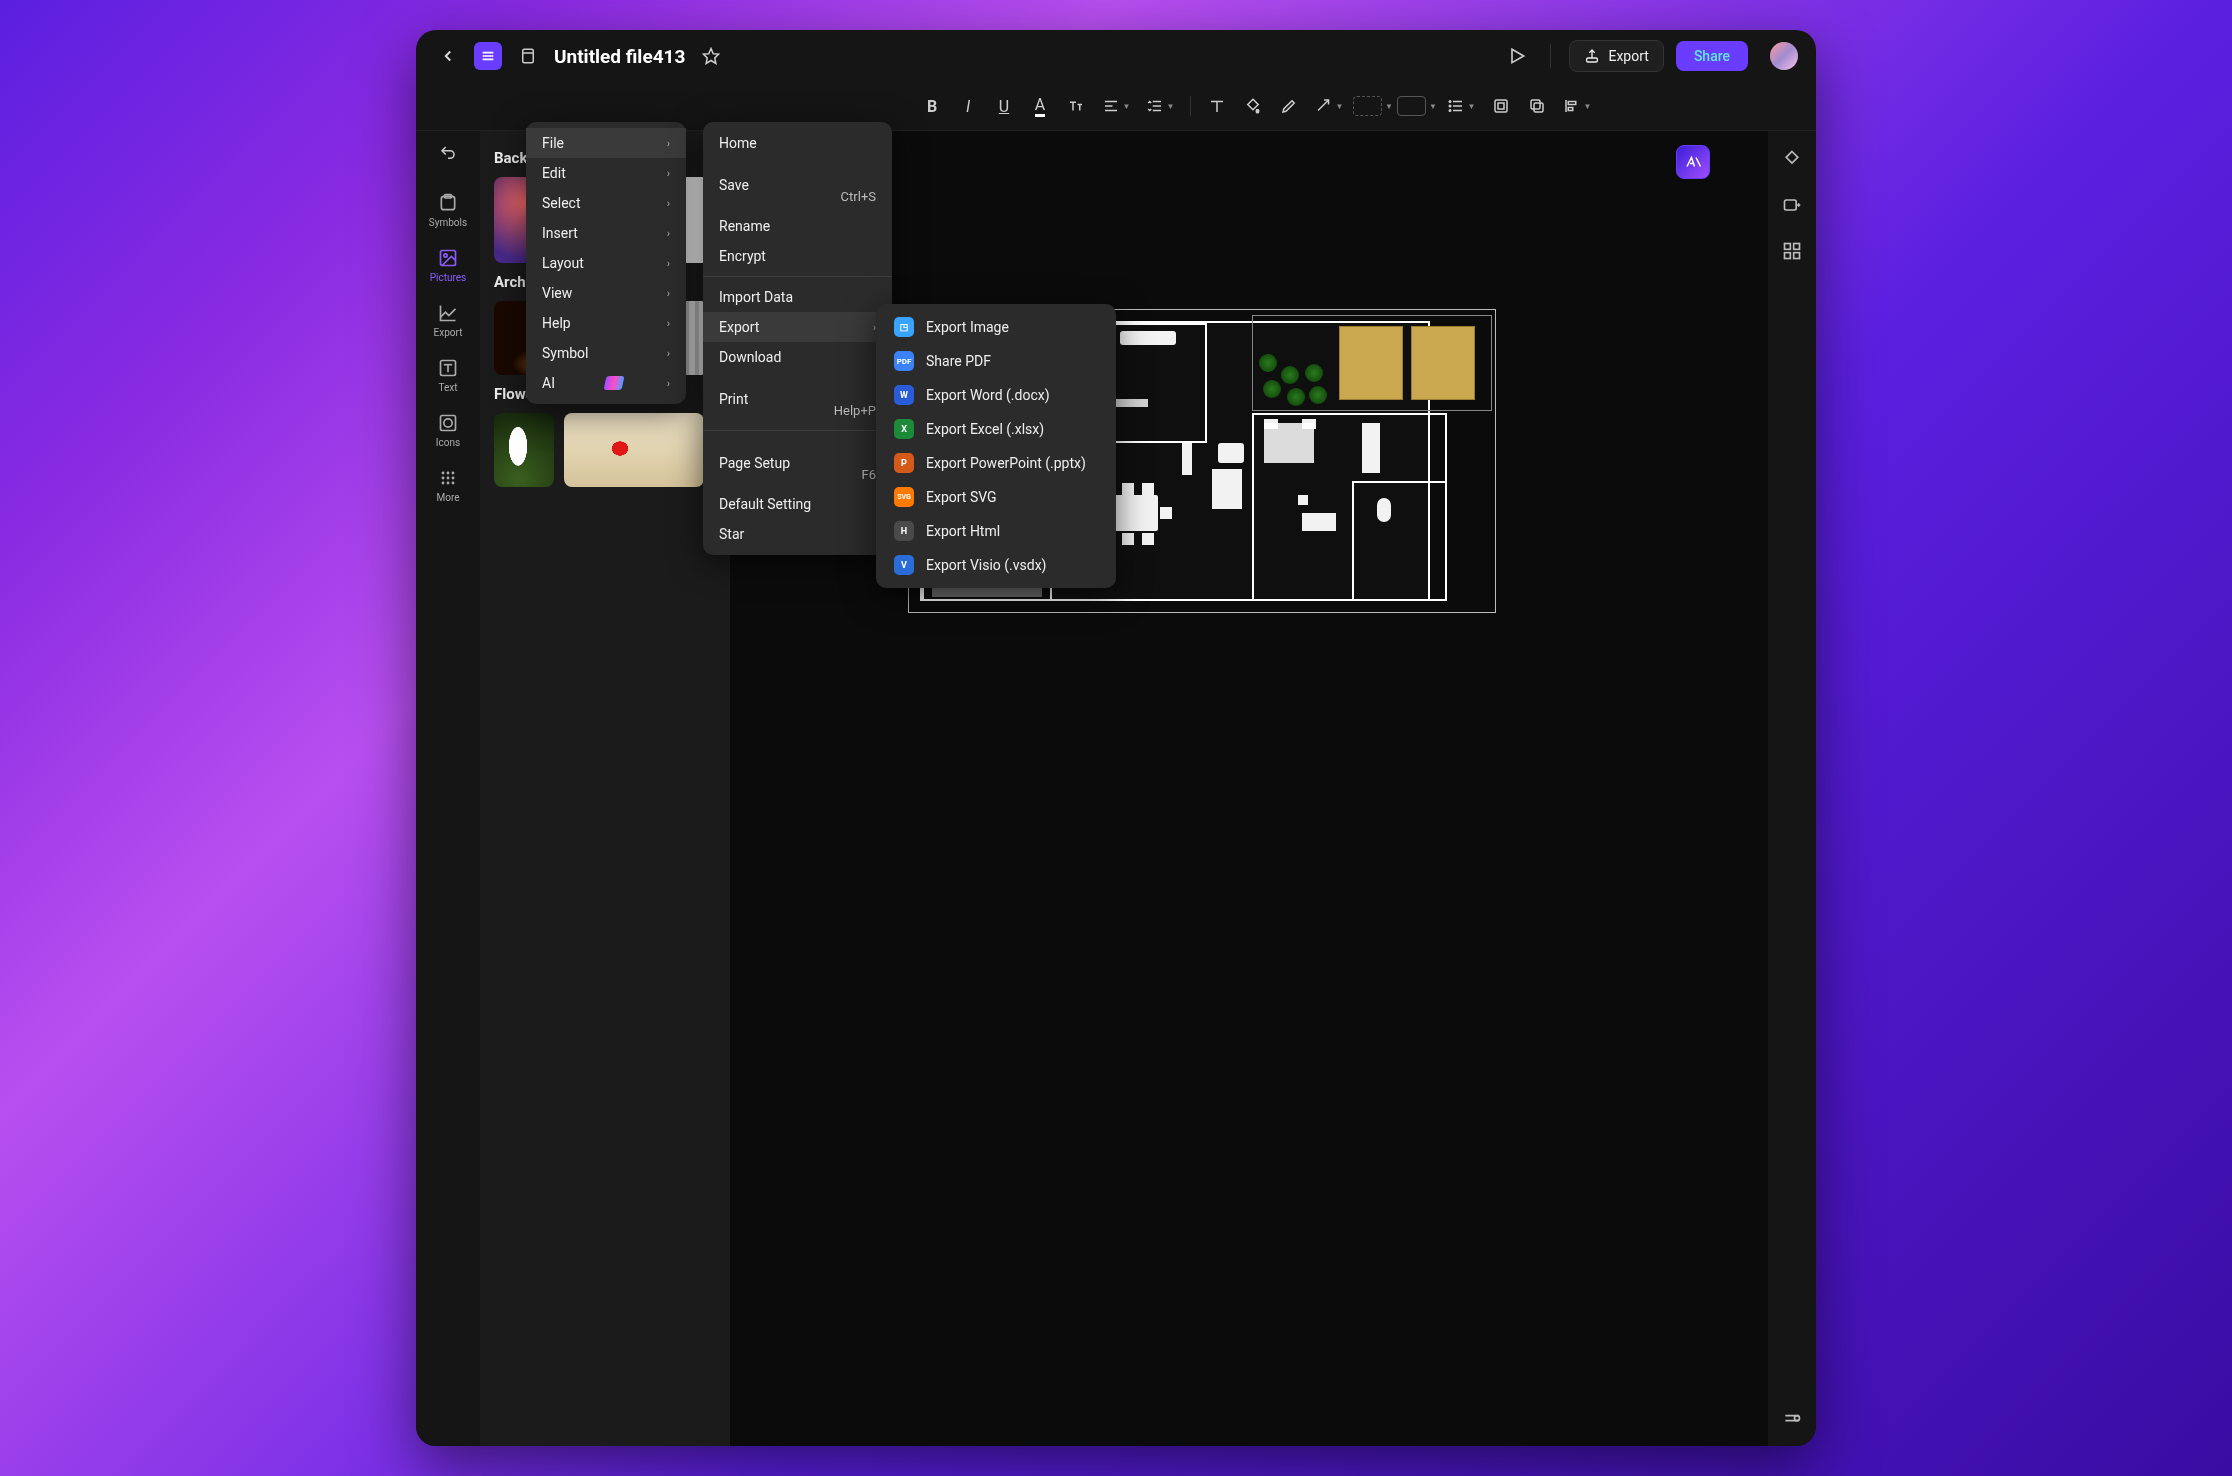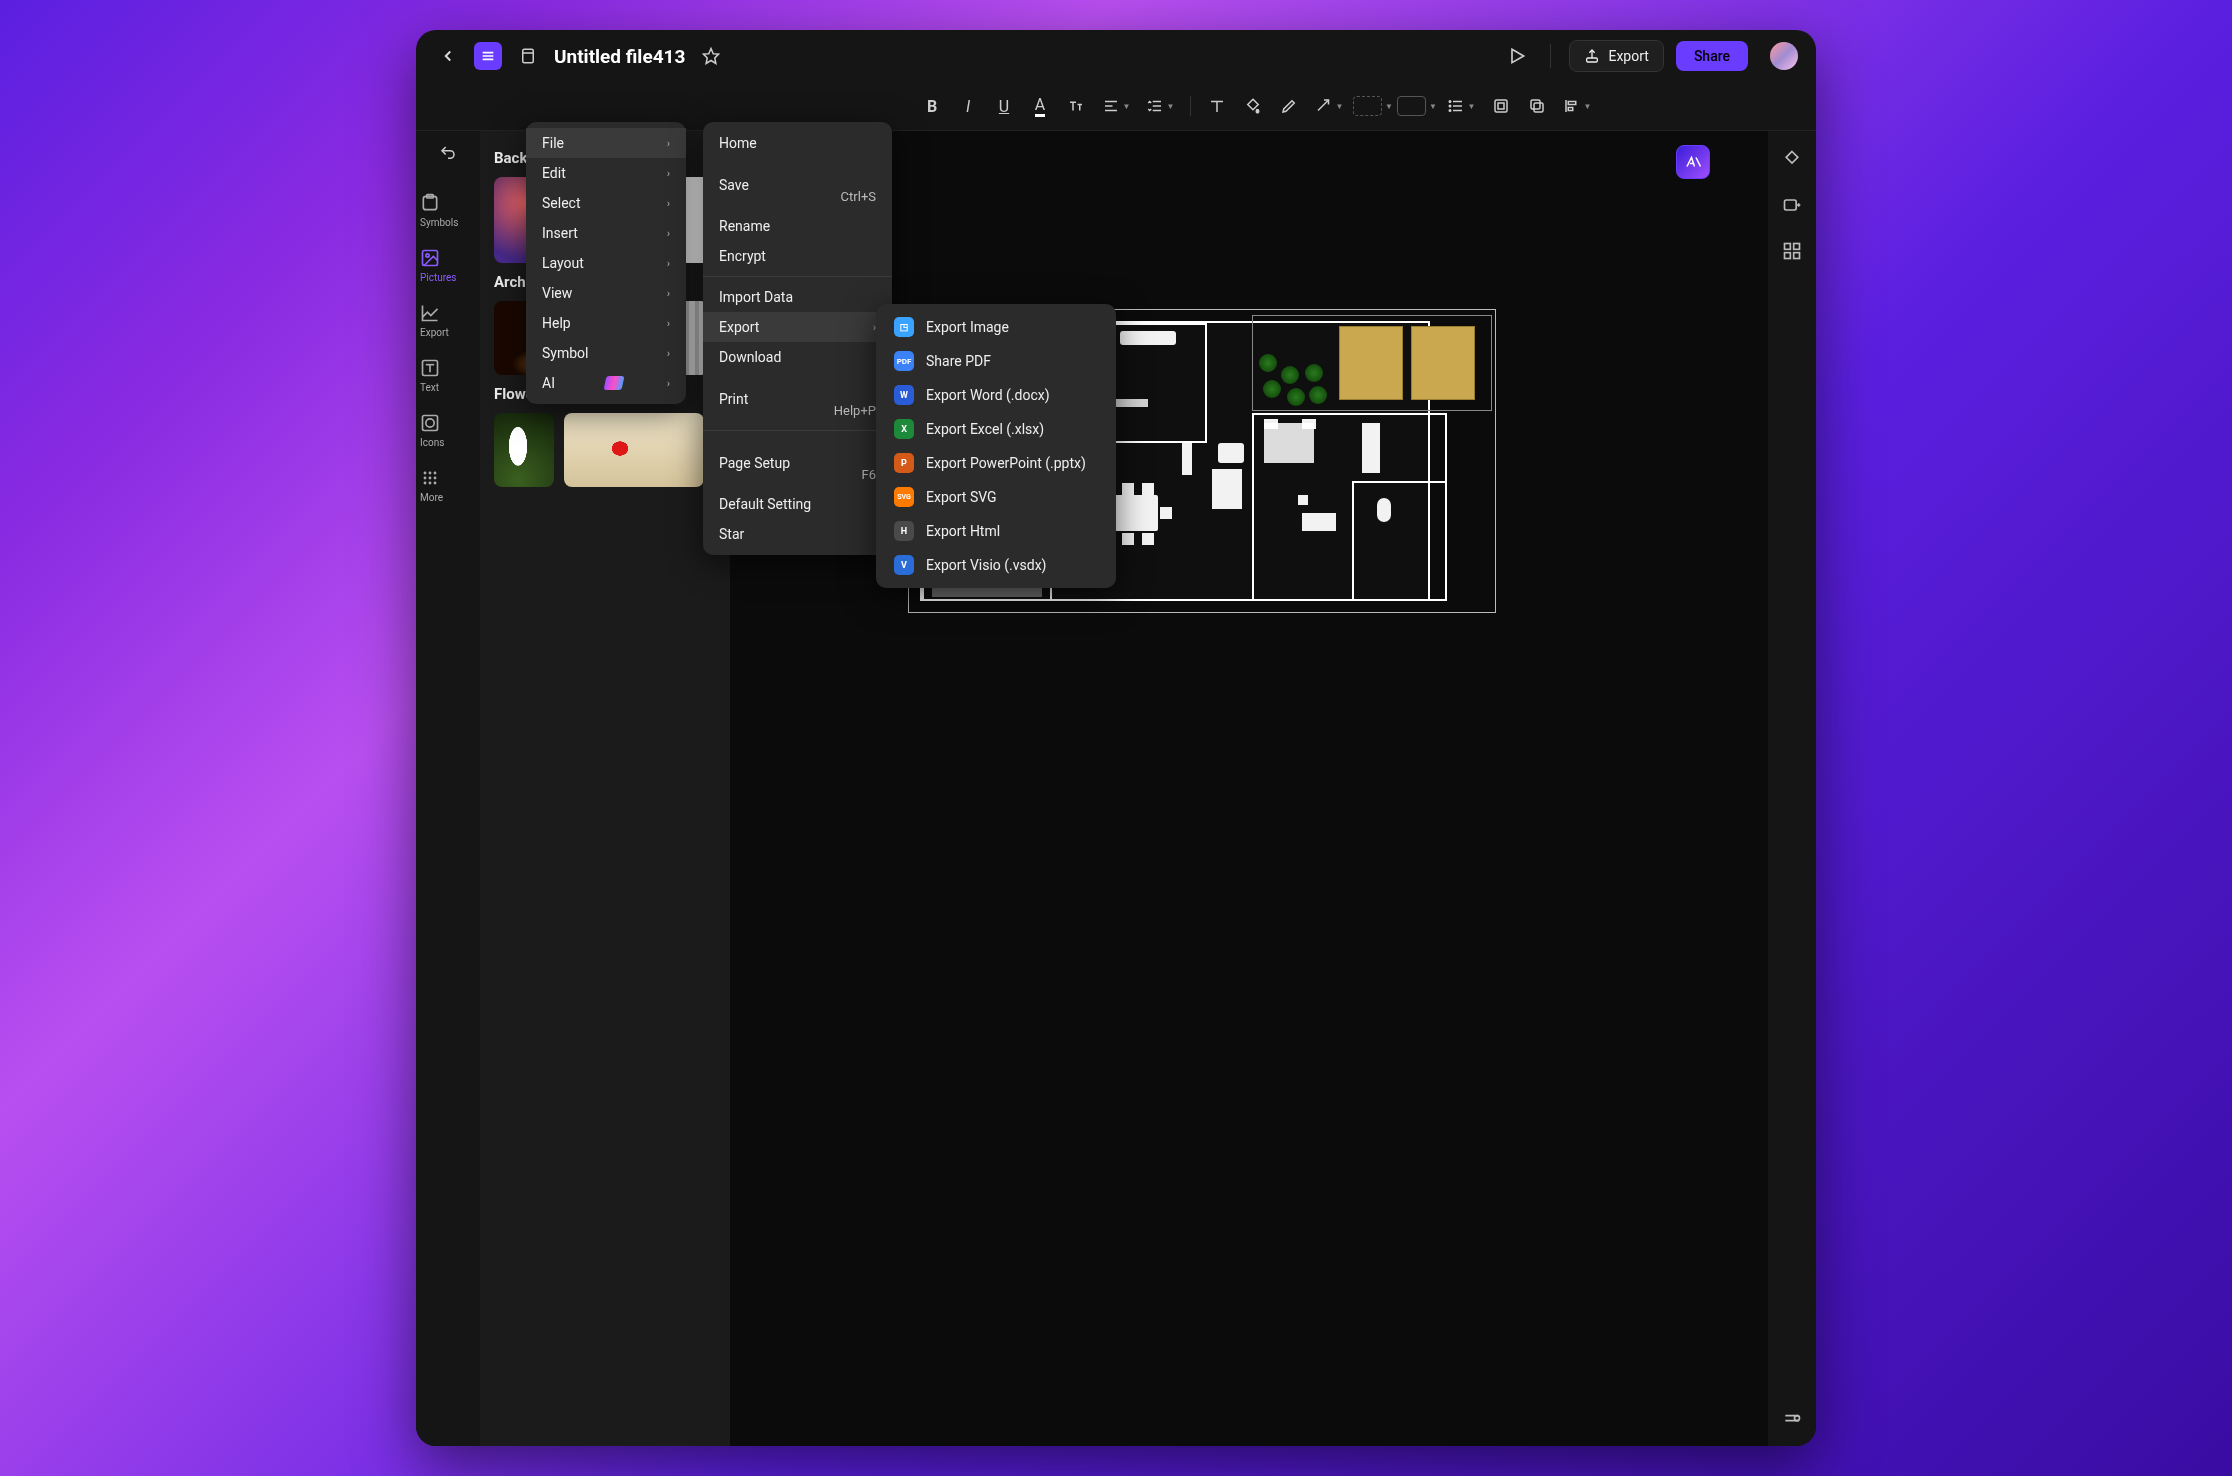--- a/index.html
+++ b/index.html
@@ -35,21 +35,21 @@
     border-radius: 6px;
     cursor: pointer;
     color:#ddd;
   }
   .hamburger { background:#6a3cff; color:#fff; }
   .file-title { font-weight:700; font-size:19px; color:#fff; }
   .header-spacer { flex:1; }
   .play-btn { width:30px; height:30px; display:flex; align-items:center; justify-content:center; border-radius:6px; cursor:pointer; color:#ccc; }
   .divider-v { width:1px; height:24px; background:#333; margin:0 6px; }
   .export-btn { display:flex; align-items:center; gap:8px; background:#1f1f1f; padding:7px 14px; border-radius:8px; cursor:pointer; color:#eee; font-size:14px; border:1px solid #333;}
-  .share-btn { background:#6a3cff; color:#000000; padding:7px 18px; border-radius:8px; cursor:pointer; font-size:14px; font-weight:500; }
+  .share-btn { background:#6a3cff; color:#5eead4; padding:7px 18px; border-radius:8px; cursor:pointer; font-size:14px; font-weight:500; }
   .avatar { width:28px; height:28px; border-radius:50%; background:linear-gradient(135deg,#ff9a9e,#a18cd1,#fbc2eb); margin-left:10px; }
 
   
   .toolbar {
     display:flex;
     align-items:center;
     padding:8px 110px 8px 500px;
     gap:4px;
     color:#aaa;
     border-bottom:1px solid #222;
@@ -71,21 +71,21 @@
     background:#151515;
     padding-top:6px;
     display:flex;
     flex-direction:column;
     align-items:center;
     gap:4px;
   }
   .left-rail .undo { margin-bottom:12px; }
   .rail-item {
     width:56px;
-    display:flex; flex-direction:column; align-items:flex-start;
+    display:flex; flex-direction:column; align-items:center;
     padding:8px 0;
     border-radius:8px;
     cursor:pointer;
     color:#aaa;
     font-size:10px;
     gap:4px;
   }
   .rail-item.active { color:#8a5cff; }
   .rail-item svg { width:20px; height:20px; }
   .rail-label { font-size:10px; }

